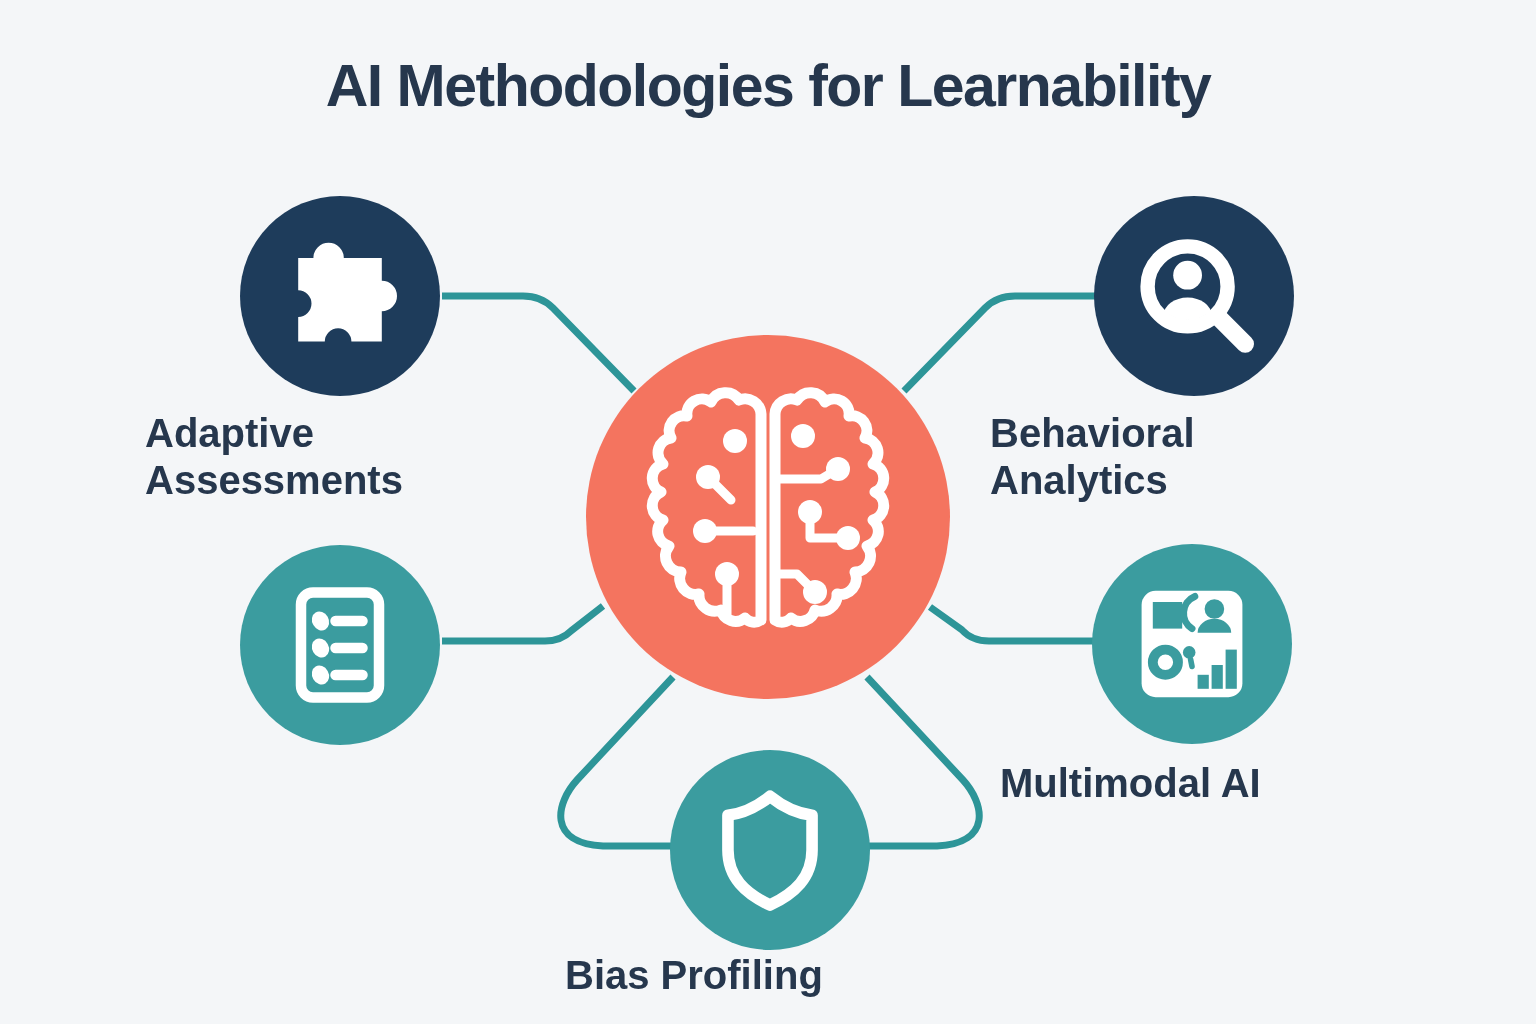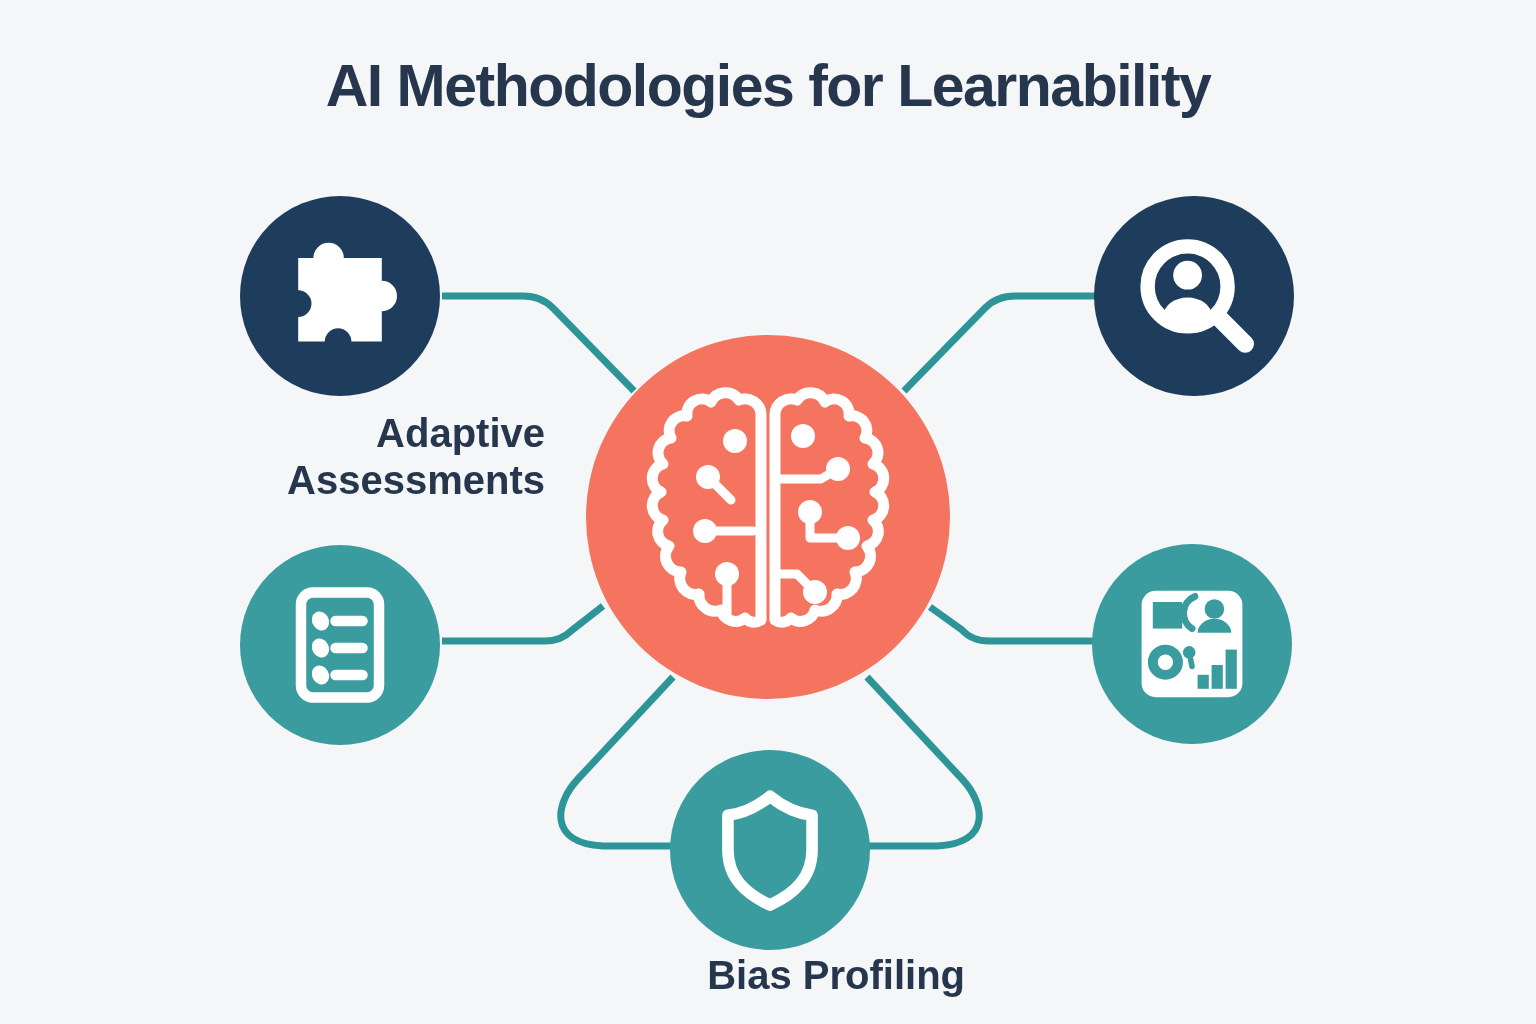--- a/index.html
+++ b/index.html
@@ -19,21 +19,21 @@
   .connector{fill:none;stroke:var(--connector,#2D9598);stroke-width:7;}
   .circle-navy{fill:var(--navy,#1E3C5B);}
   .circle-teal{fill:var(--teal,#3B9C9F);}
   .circle-coral{fill:var(--coral,#F4745F);}
   .ico-stroke{fill:none;stroke:#FFFFFF;stroke-linejoin:round;stroke-linecap:round;}
   .ico-fill{fill:#FFFFFF;}
   .ico-teal-fill{fill:var(--teal,#3B9C9F);}
   .ico-teal-stroke{fill:none;stroke:var(--teal,#3B9C9F);stroke-linejoin:round;stroke-linecap:round;}
   .node-label{
     position:absolute;width:400px;
-    text-align:right;white-space:pre-line;
+    text-align:left;white-space:pre-line;
     font-size:40px;font-weight:700;line-height:1.18;
     color:var(--text,#26374D);
   }
 </style>
 </head>
 <body>
 
 <div class="canvas">
 
   <h1 class="page-title">AI Methodologies for Learnability</h1>
@@ -117,14 +117,17 @@
       <rect class="ico-teal-fill" x="74" y="54" width="8" height="28"></rect>
     </g>
 
     <g transform="translate(770,850) scale(1.45) translate(-50,-50)">
       <path class="ico-stroke" stroke-width="8" d="M50,13 C60,21 70,25 79,26 L79,50 C79,69 67,80 50,88 C33,80 21,69 21,50 L21,26 C30,25 40,21 50,13 Z"></path>
     </g>
   </svg>
 
   <div class="node-label" style="left:145px;top:410px;">Adaptive
 Assessments</div>
+  <div class="node-label" style="left:990px;top:410px;">Behavioral
+Analytics</div>
+  <div class="node-label" style="left:1000px;top:760px;">Multimodal AI</div>
   <div class="node-label" style="left:565px;top:952px;">Bias Profiling</div>
 </div>
 
 </body></html>

